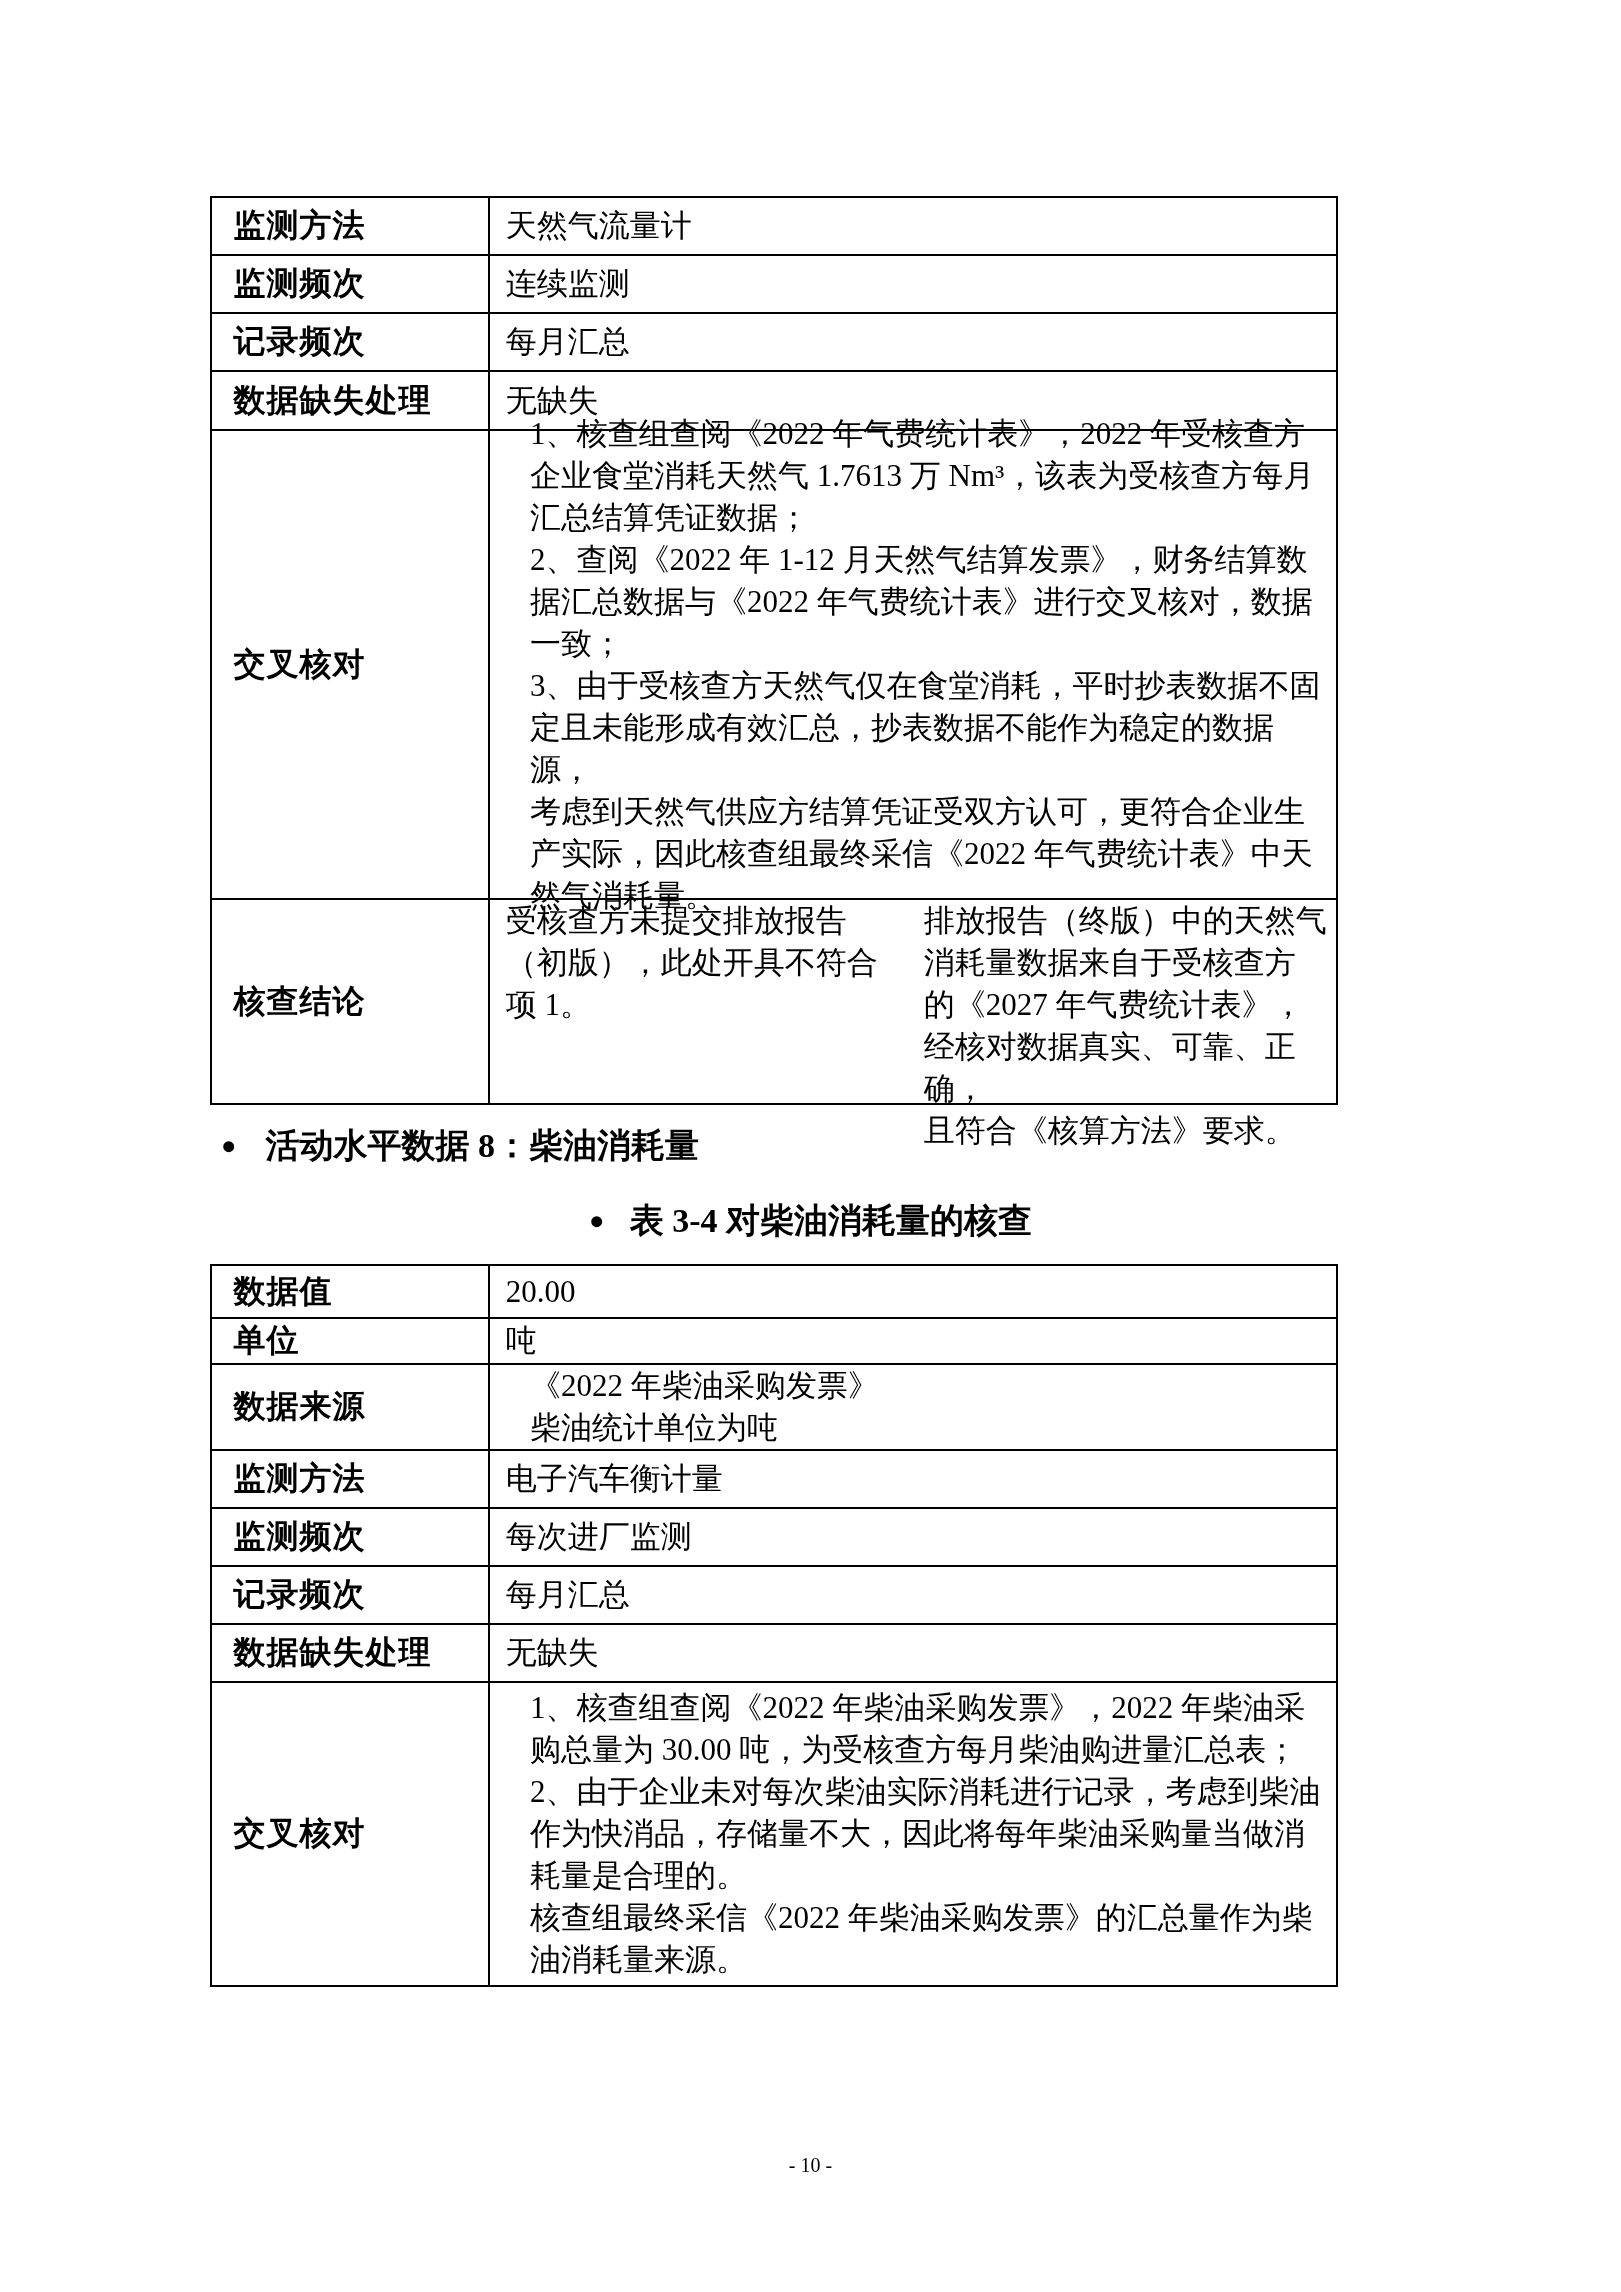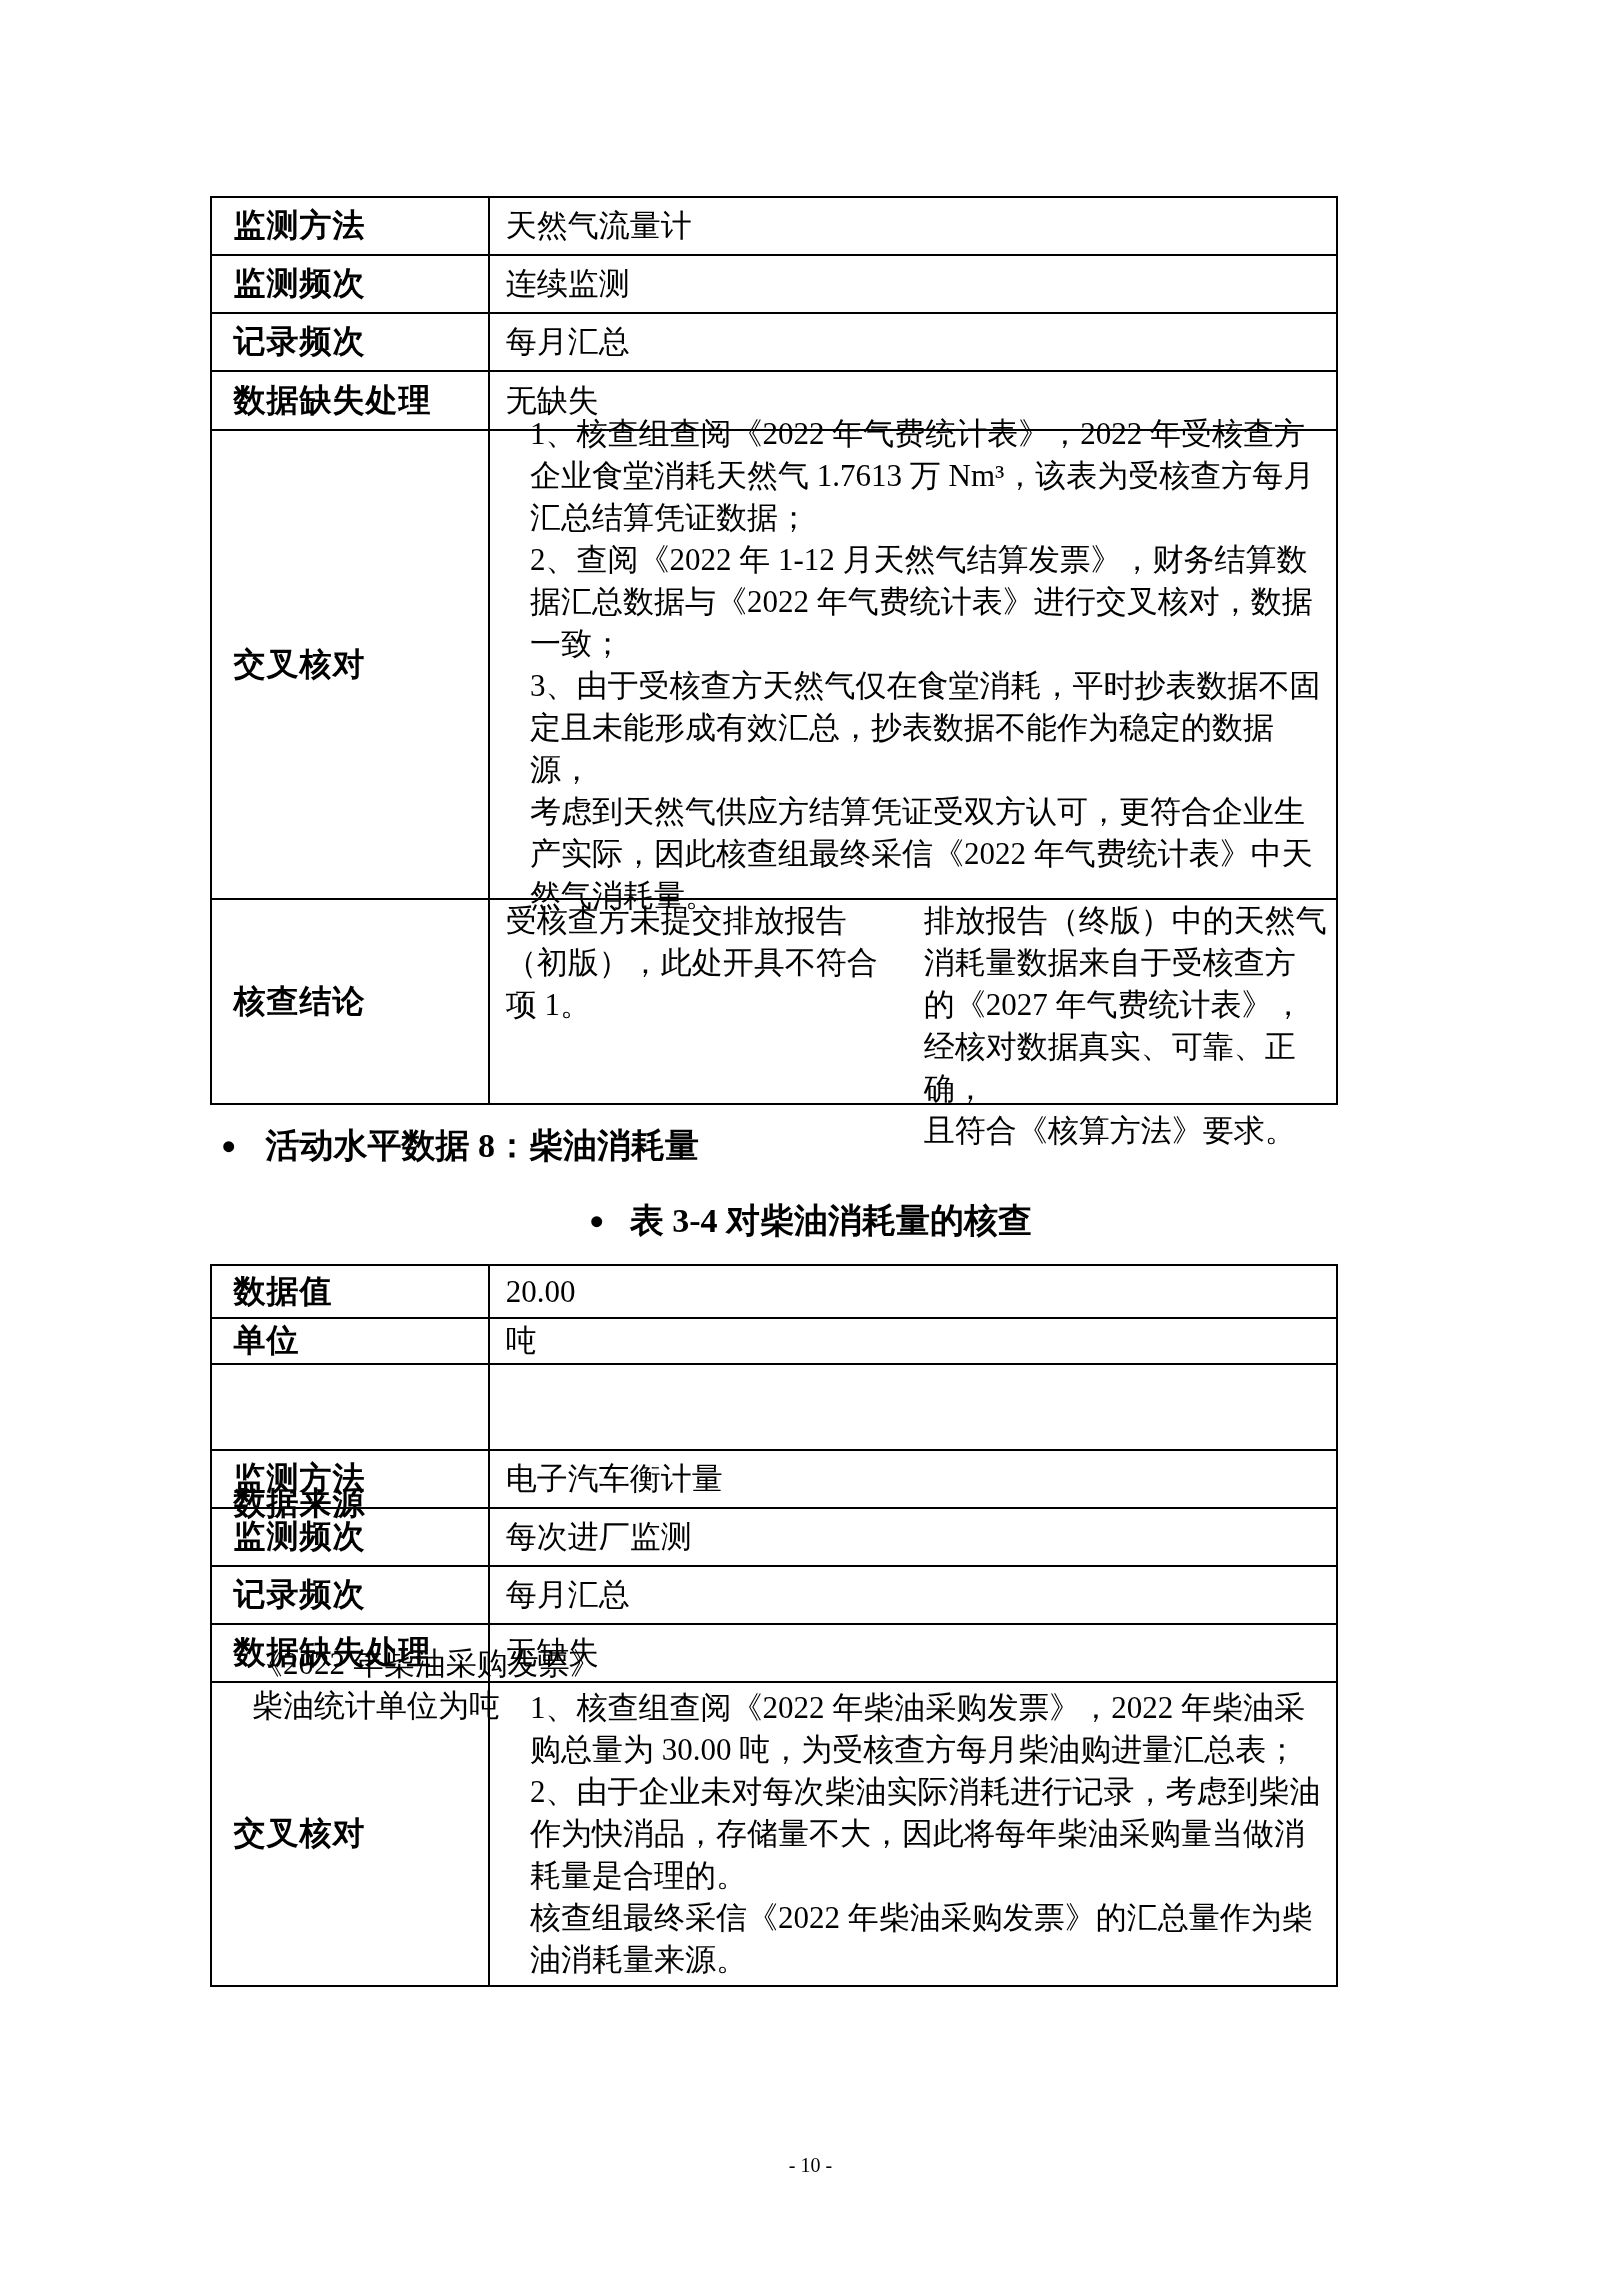--- a/index.html
+++ b/index.html
@@ -163,21 +163,21 @@
 
   <div class="vtable" style="top:1264px;">
     <div class="row" style="height:53px;">
       <div class="lbl">数据值</div>
       <div class="val v-center">20.00</div>
     </div>
     <div class="row" style="height:46px;">
       <div class="lbl">单位</div>
       <div class="val v-center">吨</div>
     </div>
-    <div class="row" style="height:86px;flex-direction:column;">
+    <div class="row" style="height:86px;">
       <div class="lbl">数据来源</div>
       <div class="val v-multi">《2022 年柴油采购发票》
 柴油统计单位为吨</div>
     </div>
     <div class="row" style="height:58px;">
       <div class="lbl">监测方法</div>
       <div class="val v-center">电子汽车衡计量</div>
     </div>
     <div class="row" style="height:58px;">
       <div class="lbl">监测频次</div>

